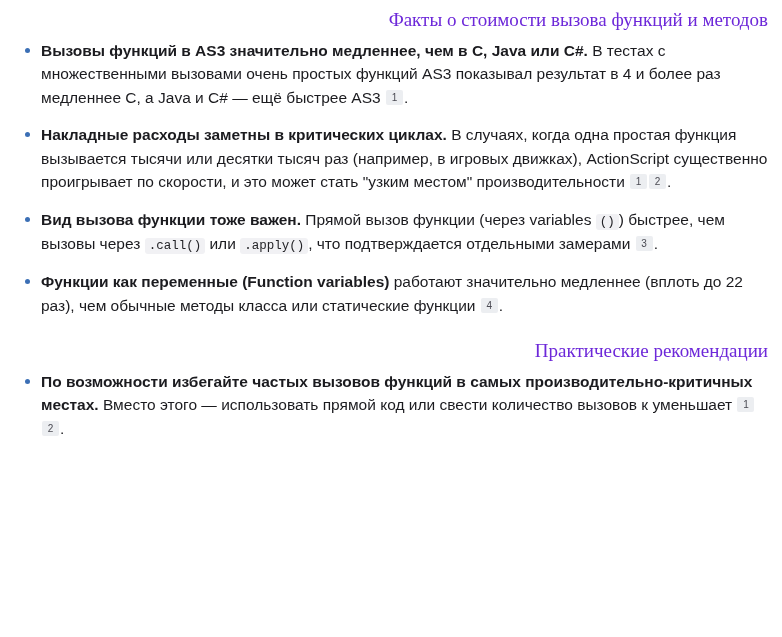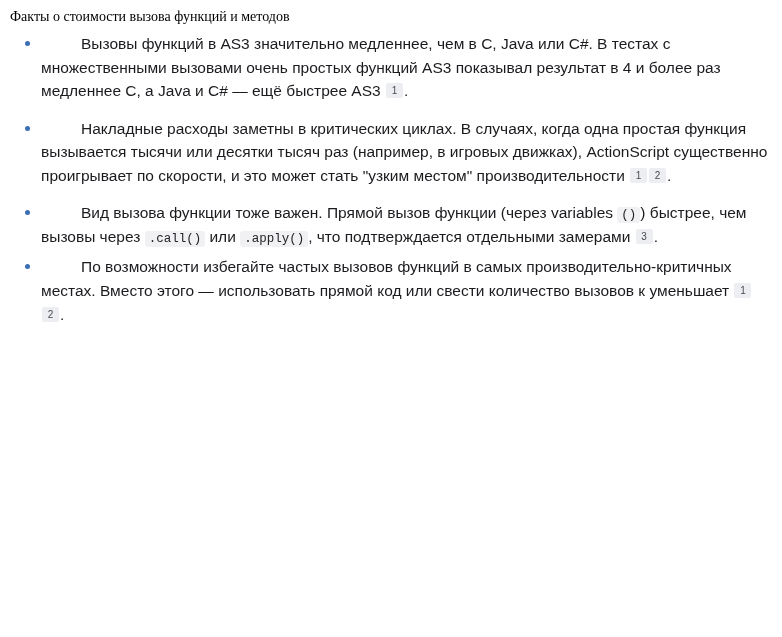--- a/index.html
+++ b/index.html
@@ -14,24 +14,25 @@
     color: #1b1b1f;
     -webkit-font-smoothing: antialiased;
   }
   .page {
     width: 782px;
     box-sizing: border-box;
     padding: 4px 14px 0 8px;
   }
   .section-title {
     font-family: "Liberation Serif", serif;
-    font-size: 14px;
-    color: #000000;
+    font-size: 19px;
+    color: #6d28d9;
     margin: 4px 0 6px 2px;
     line-height: 1.3;
+    text-align: right;
   }
   .section-title.second {
     margin-top: 22px;
   }
   ul.bullets {
     list-style: none;
     margin: 0;
     padding: 0;
   }
   ul.bullets > li {
@@ -49,22 +50,21 @@
     content: "";
     position: absolute;
     left: 17px;
     top: 9px;
     width: 5px;
     height: 5px;
     border-radius: 50%;
     background: #3b6fb5;
   }
   .lead {
-    font-weight: normal;
-    margin-left: 40px;
+    font-weight: bold;
   }
   .code {
     font-family: "Liberation Mono", monospace;
     font-size: 12.5px;
     background: #f1f1f4;
     border-radius: 3px;
     padding: 1px 4px;
     color: #232327;
     white-space: nowrap;
   }
@@ -100,24 +100,28 @@
     </li>
 
     <li>
       <span class="lead">Накладные расходы заметны в критических циклах.</span><span> В случаях, когда одна простая функция вызывается тысячи или десятки тысяч раз (например, в игровых движках), ActionScript существенно проигрывает по скорости, и это может стать "узким местом" производительности </span><span class="ref">1</span><span class="ref">2</span><span>.</span>
     </li>
 
     <li>
       <span class="lead">Вид вызова функции тоже важен.</span><span> Прямой вызов функции (через variables </span><span class="code">()</span><span>) быстрее, чем вызовы через </span><span class="code">.call()</span><span> или </span><span class="code">.apply()</span><span>, что подтверждается отдельными замерами </span><span class="ref">3</span><span>.</span>
     </li>
 
+    <li>
+      <span class="lead">Функции как переменные (Function variables)</span><span> работают значительно медленнее (вплоть до 22 раз), чем обычные методы класса или статические функции </span><span class="ref">4</span><span>.</span>
+    </li>
 
 
   </ul>
 
+  <div class="section-title second">Практические рекомендации</div>
 
   <ul class="bullets">
 
     <li>
       <span class="lead">По возможности избегайте частых вызовов функций в самых производительно-критичных местах.</span><span> Вместо этого — использовать прямой код или свести количество вызовов к уменьшает </span><span class="ref">1</span><span class="ref">2</span><span>.</span>
     </li>
 
 
 
   </ul>

